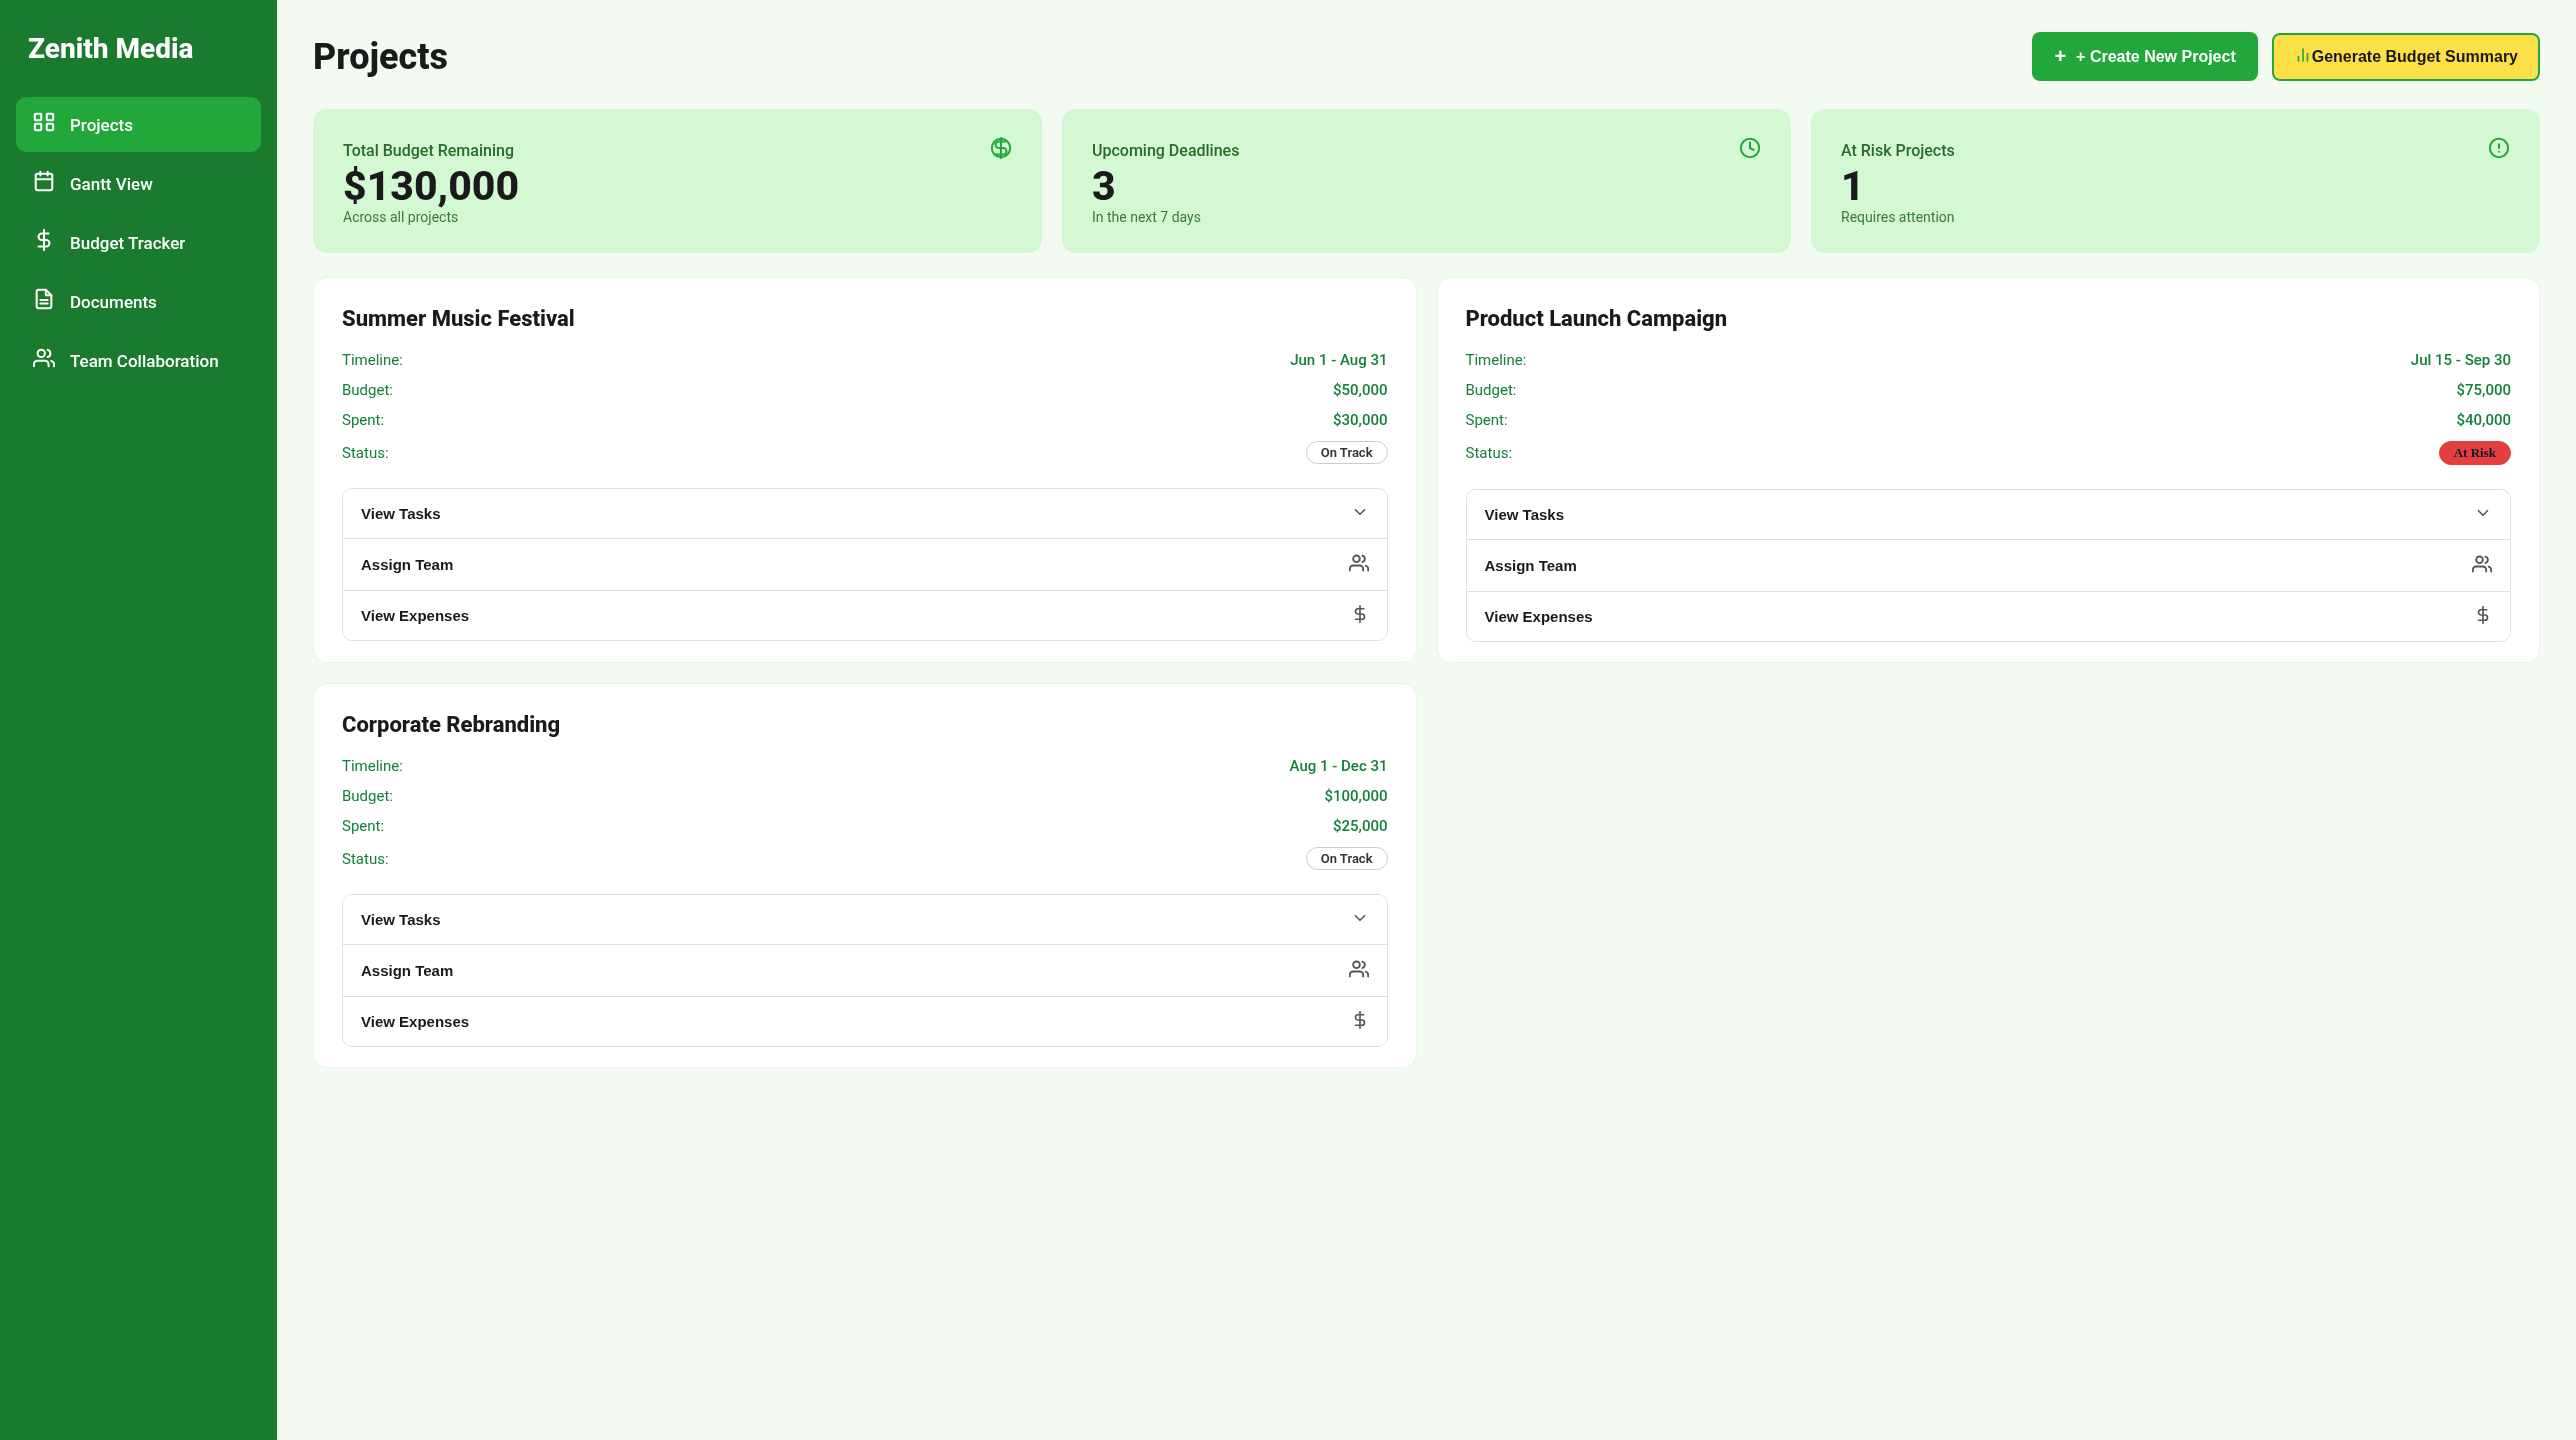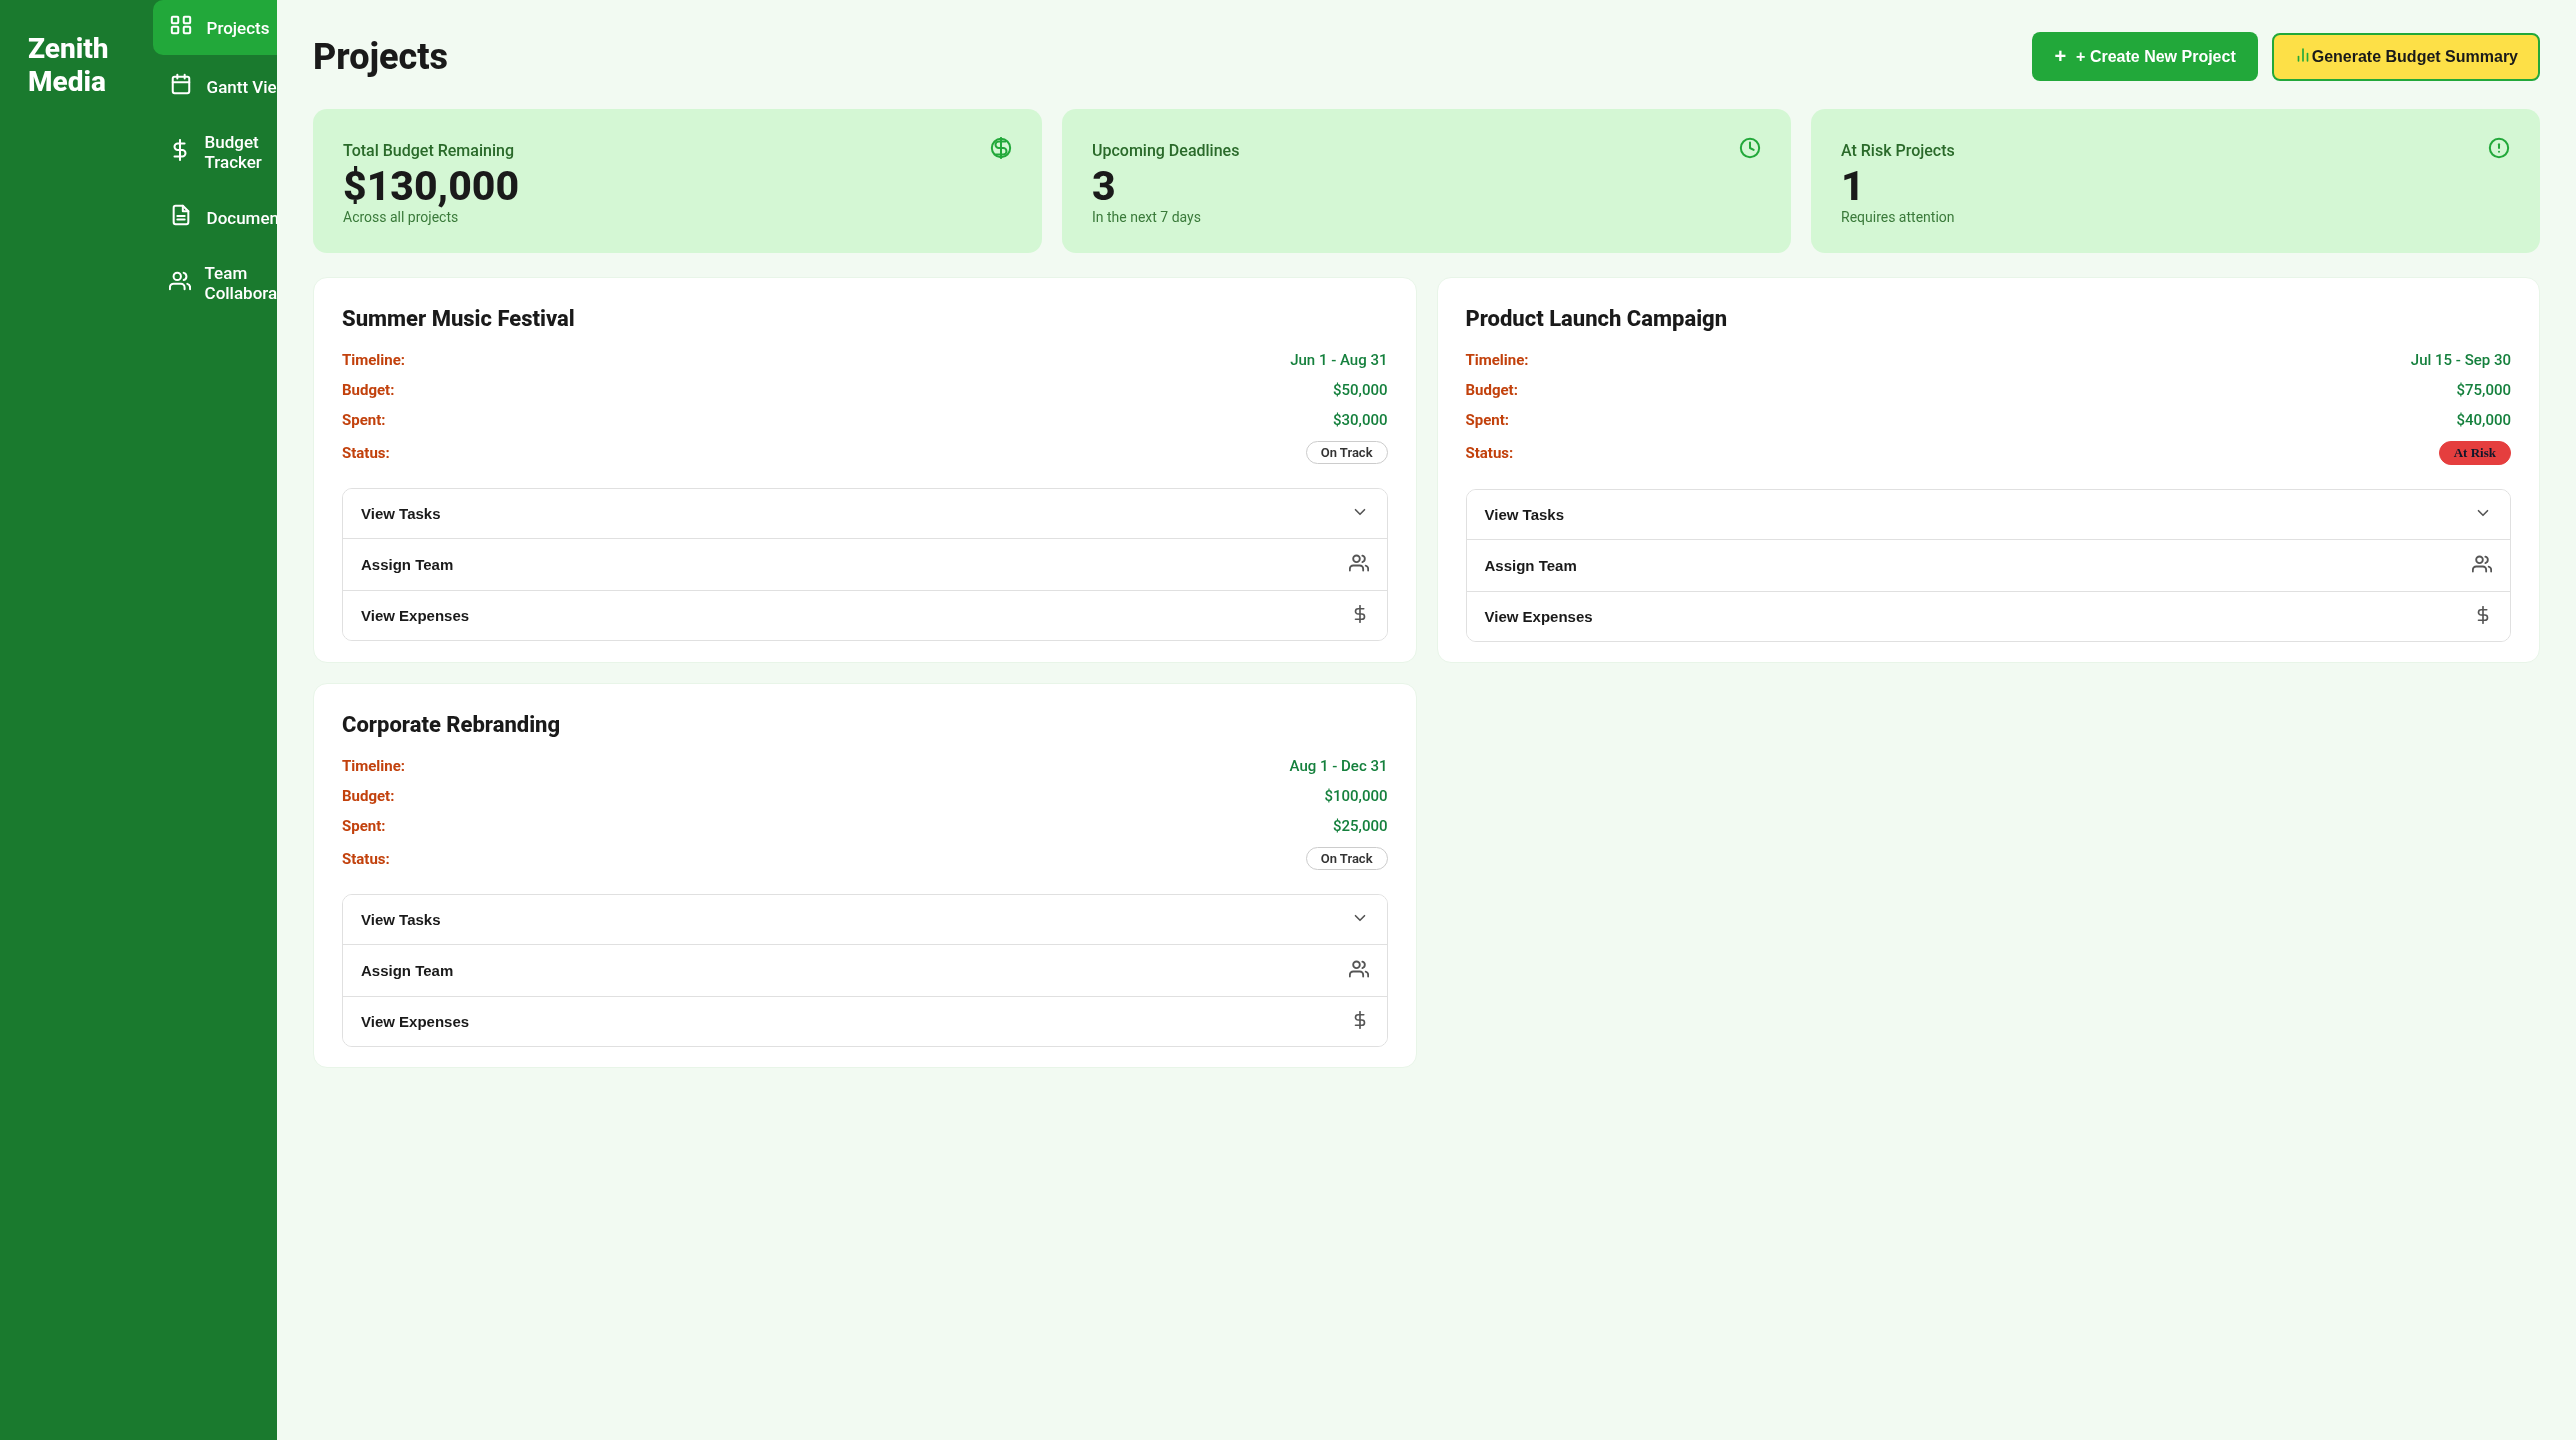--- a/index.html
+++ b/index.html
@@ -5,21 +5,21 @@
     * { box-sizing: border-box; margin: 0; padding: 0; }
     body { font-family: -apple-system, BlinkMacSystemFont, 'Segoe UI', Roboto, sans-serif; display: flex; height: 100vh; background: #f0faf0; }
 
     
     .sidebar {
       width: 277px;
       min-width: 277px;
       background: #1a7a2e;
       color: white;
       display: flex;
-      flex-direction: row;
+      flex-direction: column;
       padding: 0;
     }
     .sidebar-logo {
       font-size: 28px;
       font-weight: 800;
       padding: 32px 28px 32px 28px;
       color: white;
     }
     .sidebar-nav {
       display: flex;
@@ -155,23 +155,23 @@
       flex-direction: column;
       gap: 12px;
       margin-bottom: 20px;
     }
     .detail-row {
       display: flex;
       align-items: center;
       justify-content: space-between;
     }
     .detail-label {
-      color: #c2410c;
+      color: #15803d;
       font-size: 15px;
-      font-weight: 700;
+      font-weight: 400;
     }
     .detail-value {
       color: #15803d;
       font-size: 15px;
       font-weight: 500;
     }
     .status-badge {
       border: 1.5px solid #ccc;
       border-radius: 20px;
       padding: 3px 14px;

